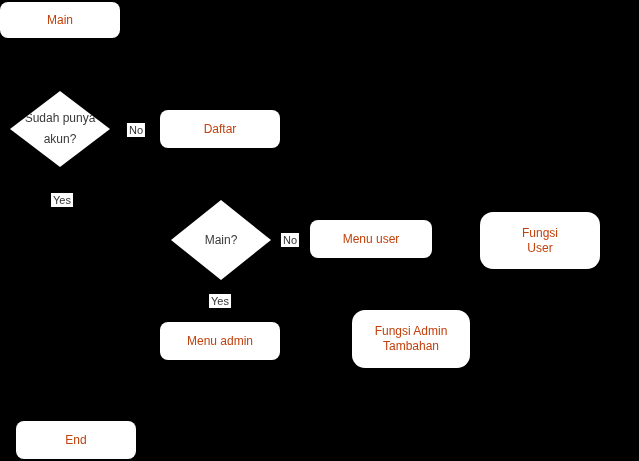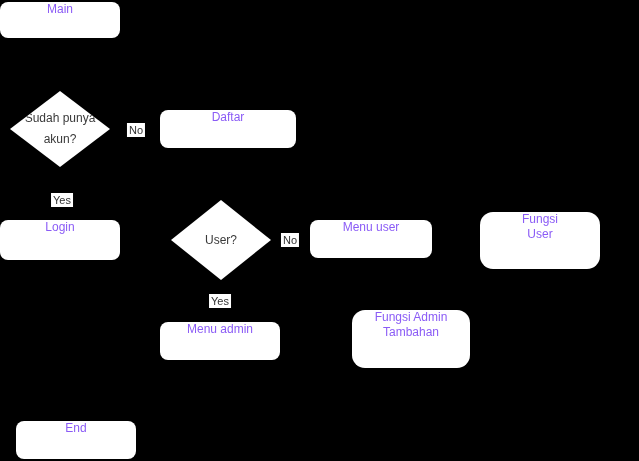--- a/index.html
+++ b/index.html
@@ -11,23 +11,24 @@
     position: relative;
     width: 639px;
     height: 461px;
     background: #000000;
     overflow: hidden;
     font-family: "Liberation Sans", sans-serif;
   }
   .node {
     position: absolute;
     background: #ffffff;
-    color: #8b5cf6;
+    color: #c2410c;
     border-radius: 8px;
     display: flex;
+    align-items: center;
     justify-content: center;
     text-align: center;
     font-size: 12px;
     line-height: 15px;
     white-space: pre-line;
   }
   .node.big {
     border-radius: 13px;
   }
   .diamond {
@@ -52,21 +53,21 @@
     color: #333333;
     font-size: 11px;
     line-height: 14px;
     padding: 0 2px;
     white-space: nowrap;
   }
 
   
   #n-main        { left: 0px;   top: 2px;   width: 120px; height: 36px; }
   #d-akun        { left: 10px;  top: 91px;  width: 100px; height: 76px; }
-  #n-daftar      { left: 160px; top: 110px; width: 136px; height: 38px; }
+  #n-daftar      { left: 160px; top: 110px; width: 120px; height: 38px; }
   #n-login       { left: 0px;   top: 220px; width: 120px; height: 40px; }
   #d-admin       { left: 171px; top: 200px; width: 100px; height: 80px; }
   #n-menu-user   { left: 310px; top: 220px; width: 122px; height: 38px; }
   #n-fungsi-user { left: 480px; top: 212px; width: 120px; height: 57px; }
   #n-menu-admin  { left: 160px; top: 322px; width: 120px; height: 38px; }
   #n-fungsi-admin{ left: 352px; top: 310px; width: 118px; height: 58px; }
   #n-end         { left: 16px;   top: 421px; width: 120px; height: 38px; }
   #l-akun-no     { left: 136px; top: 130px; }
   #l-akun-yes    { left: 62px;  top: 200px; }
   #l-admin-no    { left: 290px; top: 240px; }
@@ -82,26 +83,23 @@
   </div>
 
   <div class="diamond" id="d-akun">
     <span class="dlabel">Sudah punya akun?</span>
   </div>
 
   <div class="node" id="n-daftar">
     <span>Daftar</span>
   </div>
 
-  <div class="node" id="n-login">
-    <span>Login</span>
-  </div>
 
   <div class="diamond" id="d-admin">
-    <span class="dlabel">User?</span>
+    <span class="dlabel">Main?</span>
   </div>
 
   <div class="node" id="n-menu-user">
     <span>Menu user</span>
   </div>
 
   <div class="node big" id="n-fungsi-user">
     <span>Fungsi
 User</span>
   </div>

